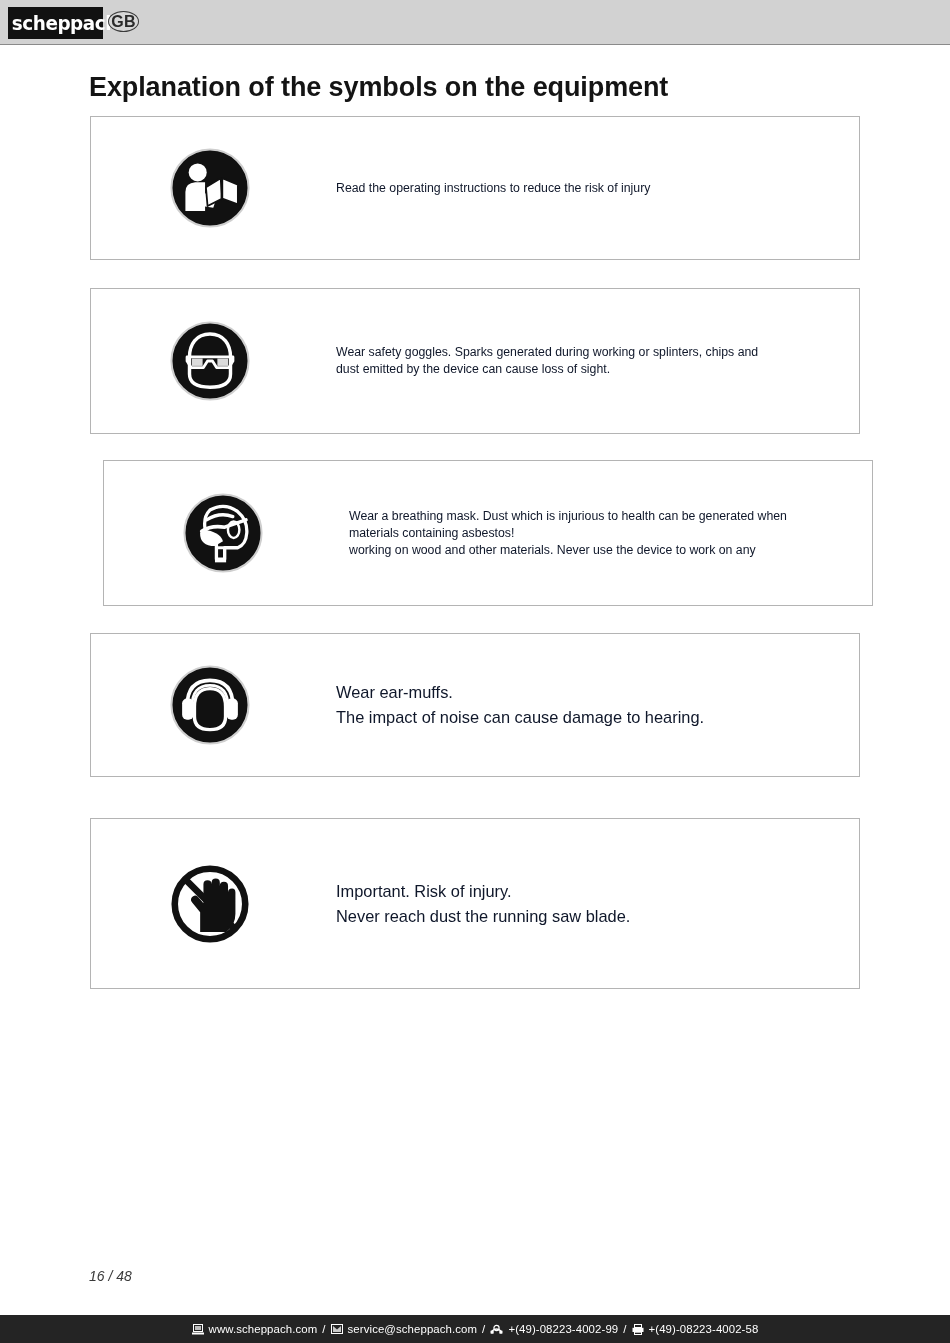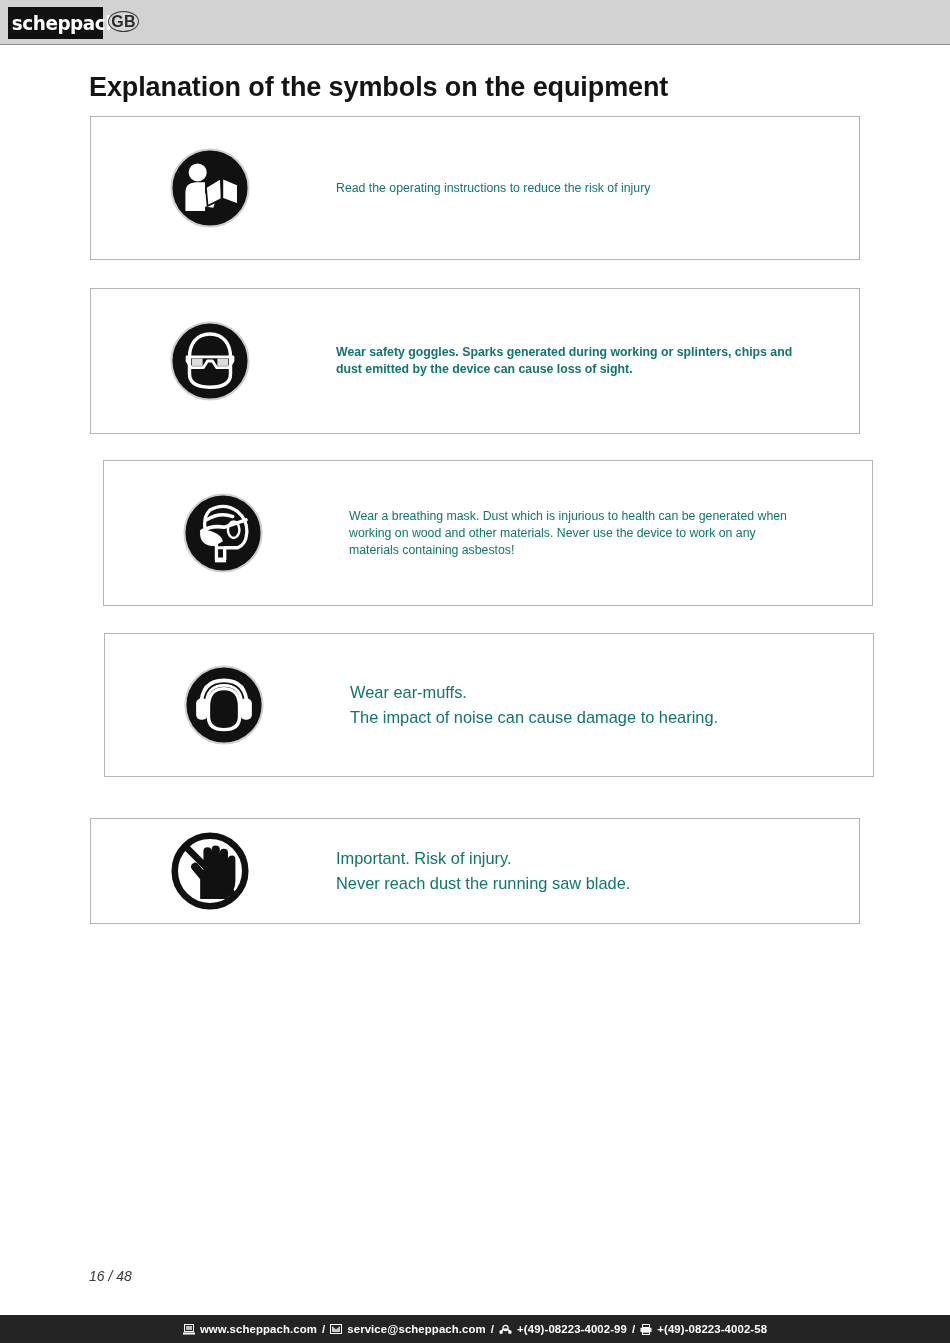--- a/index.html
+++ b/index.html
@@ -87,32 +87,32 @@
     width: 82px;
     height: 82px;
   }
   .sym-icon svg { display: block; width: 82px; height: 82px; }
   .sym-text {
     position: absolute;
     left: 245px;
     top: 50%;
     transform: translateY(-50%);
     width: 520px;
-    color: #0f766e;
+    color: #0f172a;
   }
   .sym-text .line { display: block; }
   .size-sm .sym-text { font-size: 12.3px; line-height: 17px; }
   .size-lg .sym-text { font-size: 16.4px; line-height: 25px; }
 
   
   #box-0 { top: 116px; height: 144px; }
-  #box-1 { top: 288px; height: 146px; font-weight: bold; }
+  #box-1 { top: 288px; height: 146px; }
   #box-2 { top: 460px; height: 146px; margin-left: 13px; }
-  #box-3 { top: 633px; height: 144px; margin-left: 14px; }
-  #box-4 { top: 818px; height: 106px; }
+  #box-3 { top: 633px; height: 144px; }
+  #box-4 { top: 818px; height: 171px; }
 
   
   .page-number {
     position: absolute;
     left: 89px; top: 1268px;
     font-size: 14px;
     color: #3a3a3a;
     font-style: italic;
   }
 
@@ -124,21 +124,21 @@
     background: #242424;
     color: #ffffff;
     display: flex;
     align-items: center;
     justify-content: center;
   }
   .footer-inner {
     display: flex;
     align-items: center;
     font-size: 11.4px;
-    font-weight: 700;
+    font-weight: 400;
     letter-spacing: 0.1px;
     white-space: nowrap;
   }
   .footer-sep { margin: 0 5px; }
   .footer-item { display: inline-flex; align-items: center; }
   .footer-ico {
     display: inline-block;
     margin-right: 5px;
     line-height: 1;
   }
@@ -199,22 +199,22 @@
       <path d="M34 22 Q52 12 68 24 Q80 34 79 50 Q78 64 68 68 L52 68 L52 82 L42 82 L42 62 Q30 56 28 44 Q26 30 34 22 Z" fill="none" stroke="#ffffff" stroke-width="4" stroke-linejoin="round"></path>
       <path d="M30 34 Q46 24 62 30" fill="none" stroke="#ffffff" stroke-width="4" stroke-linecap="round"></path>
       <path d="M24 48 Q36 40 52 43 L78 34" fill="none" stroke="#ffffff" stroke-width="4.4" stroke-linecap="round"></path>
       <path d="M22 50 Q22 66 40 66 L50 60 Q46 48 26 46 Z" fill="#ffffff"></path>
       <ellipse cx="63" cy="46" rx="7" ry="10" fill="none" stroke="#ffffff" stroke-width="3"></ellipse>
       <rect x="42" y="68" width="10" height="16" fill="none" stroke="#ffffff" stroke-width="3.6"></rect>
     </svg>
   </div>
   <div class="sym-text">
     <span class="line">Wear a breathing mask. Dust which is injurious to health can be generated when</span>
+    <span class="line">materials containing asbestos!</span>
     <span class="line">working on wood and other materials. Never use the device to work on any</span>
-    <span class="line">materials containing asbestos!</span>
   </div>
 </div>
 
 <div class="sym-box size-lg" id="box-3">
   <div class="sym-icon">
     <svg viewBox="0 0 100 100" xmlns="http://www.w3.org/2000/svg">
       <circle cx="50" cy="50" r="47" fill="#111111"></circle>
       <circle cx="50" cy="50" r="47" fill="none" stroke="#cfcfcf" stroke-width="2.5"></circle>
       <path d="M22 52 Q22 20 50 20 Q78 20 78 52" fill="none" stroke="#ffffff" stroke-width="4.4" stroke-linecap="round"></path>
       <path d="M28 52 Q28 26 50 26 Q72 26 72 52" fill="none" stroke="#ffffff" stroke-width="3.4" stroke-linecap="round"></path>

